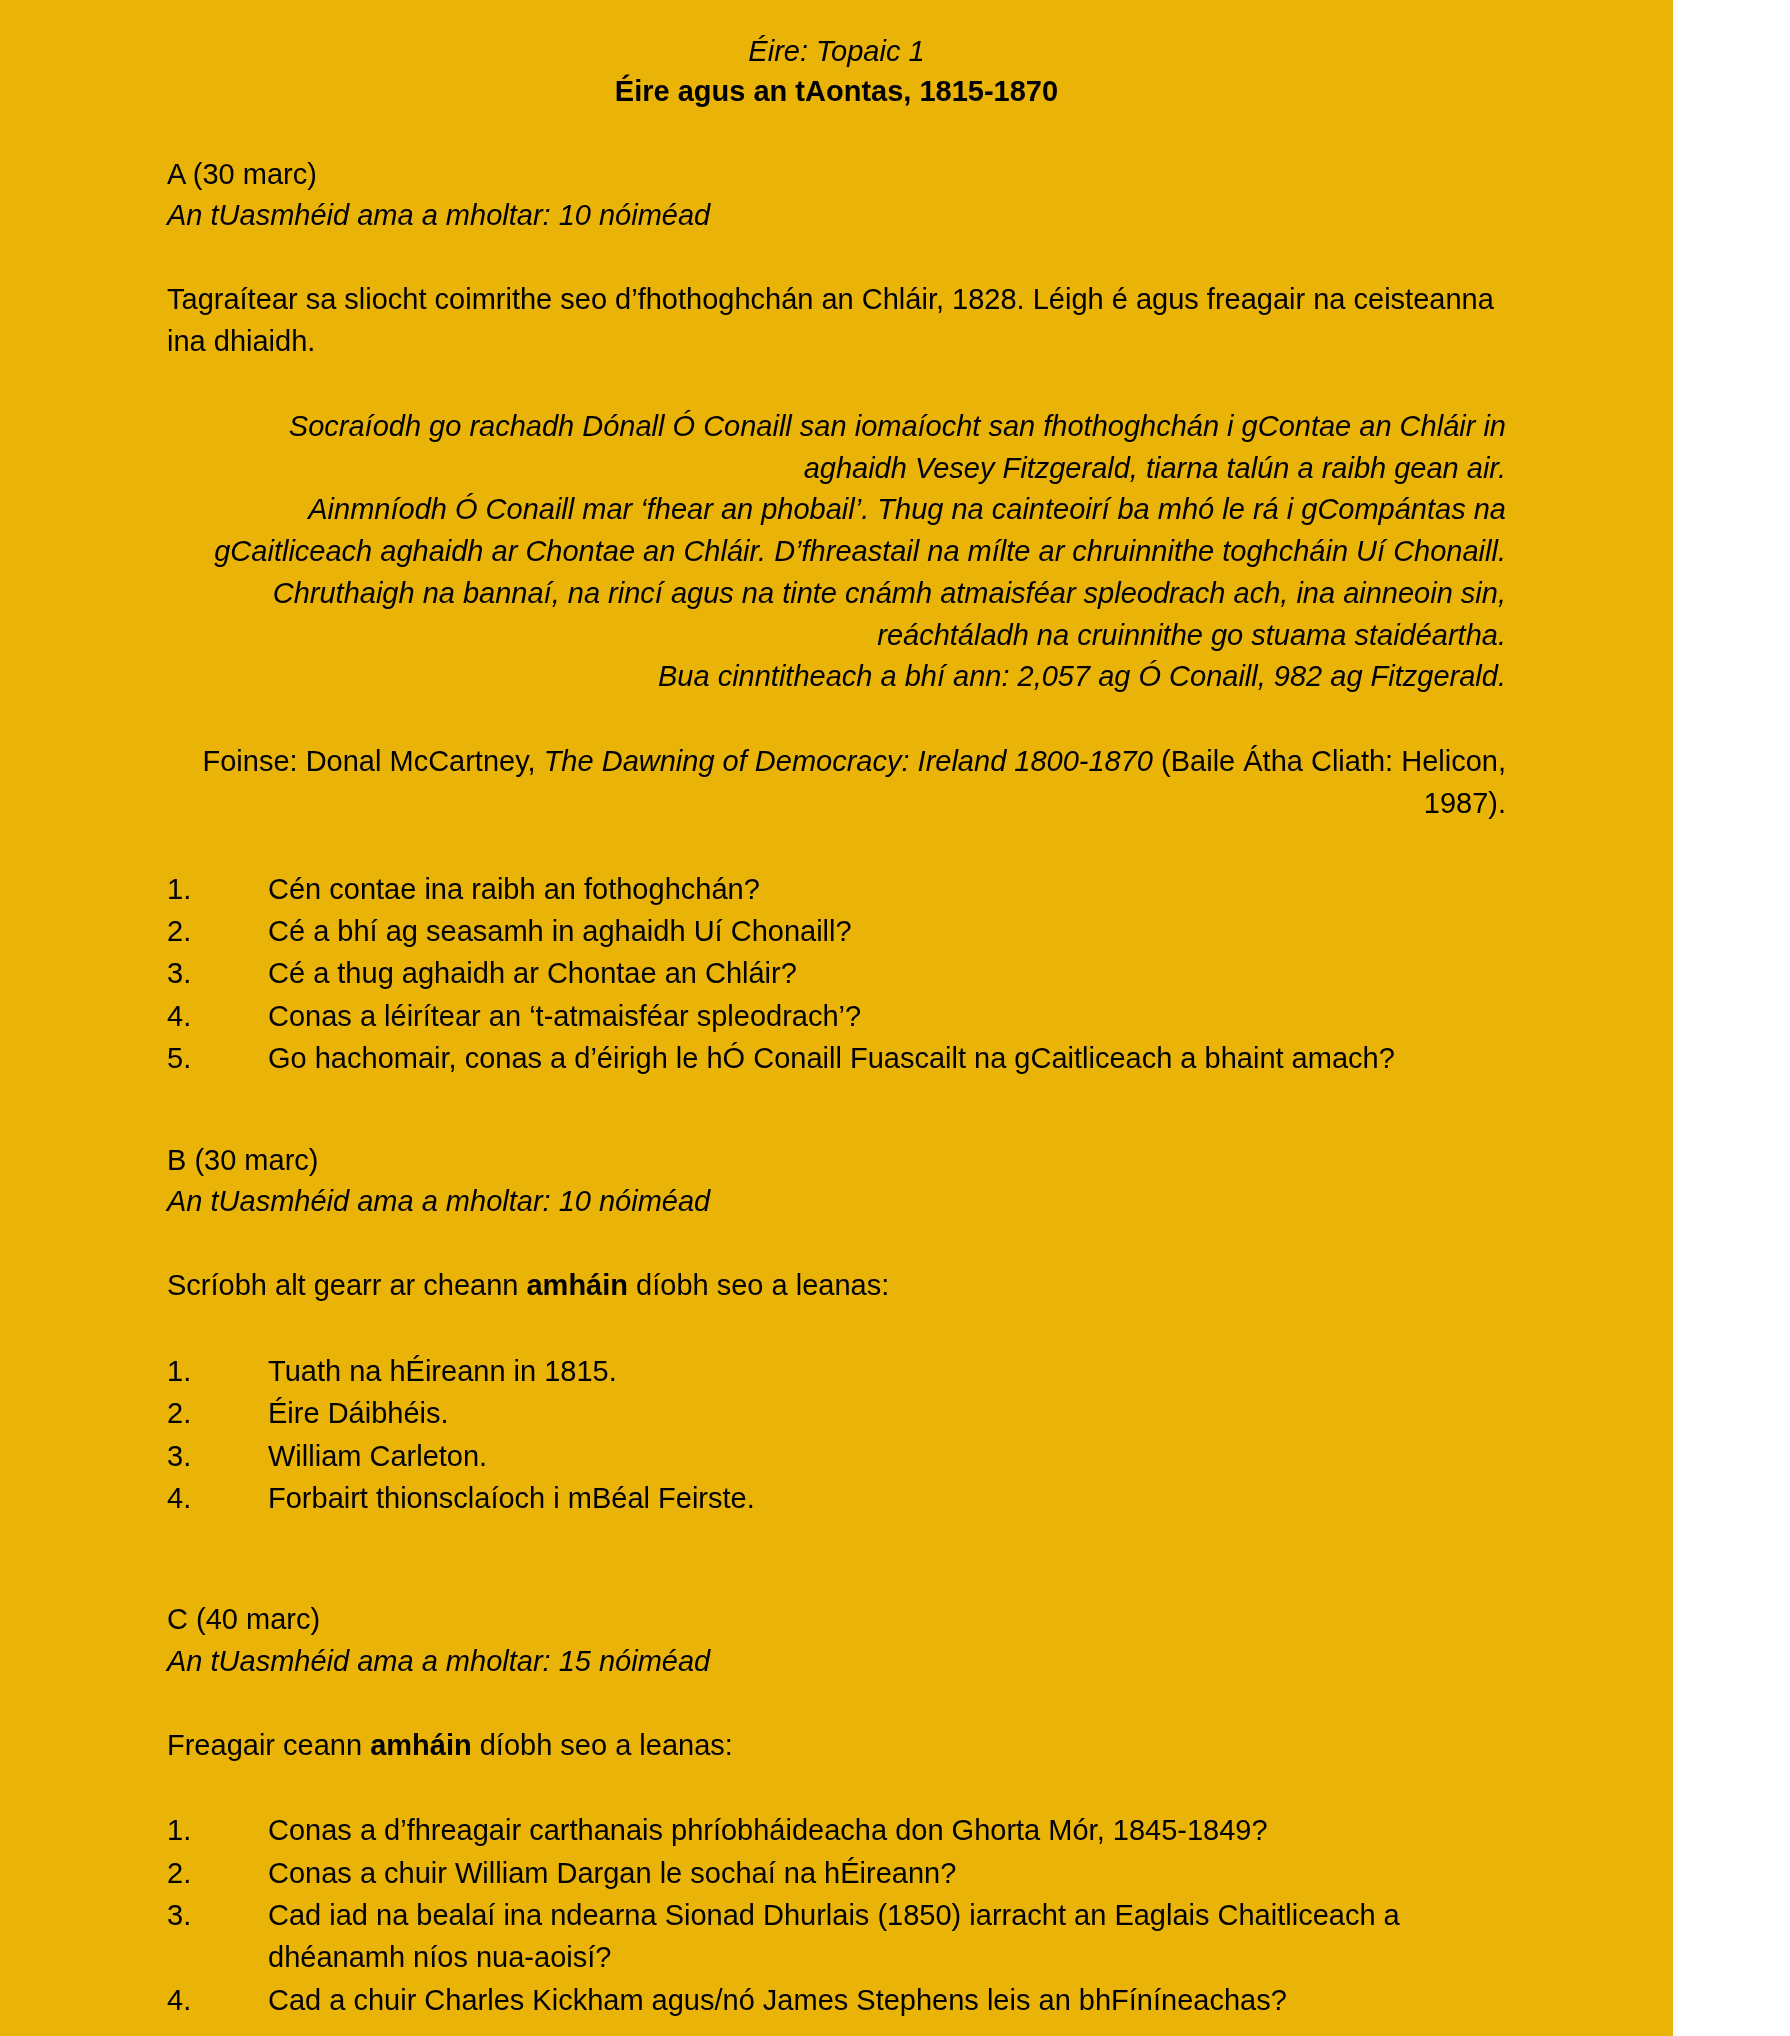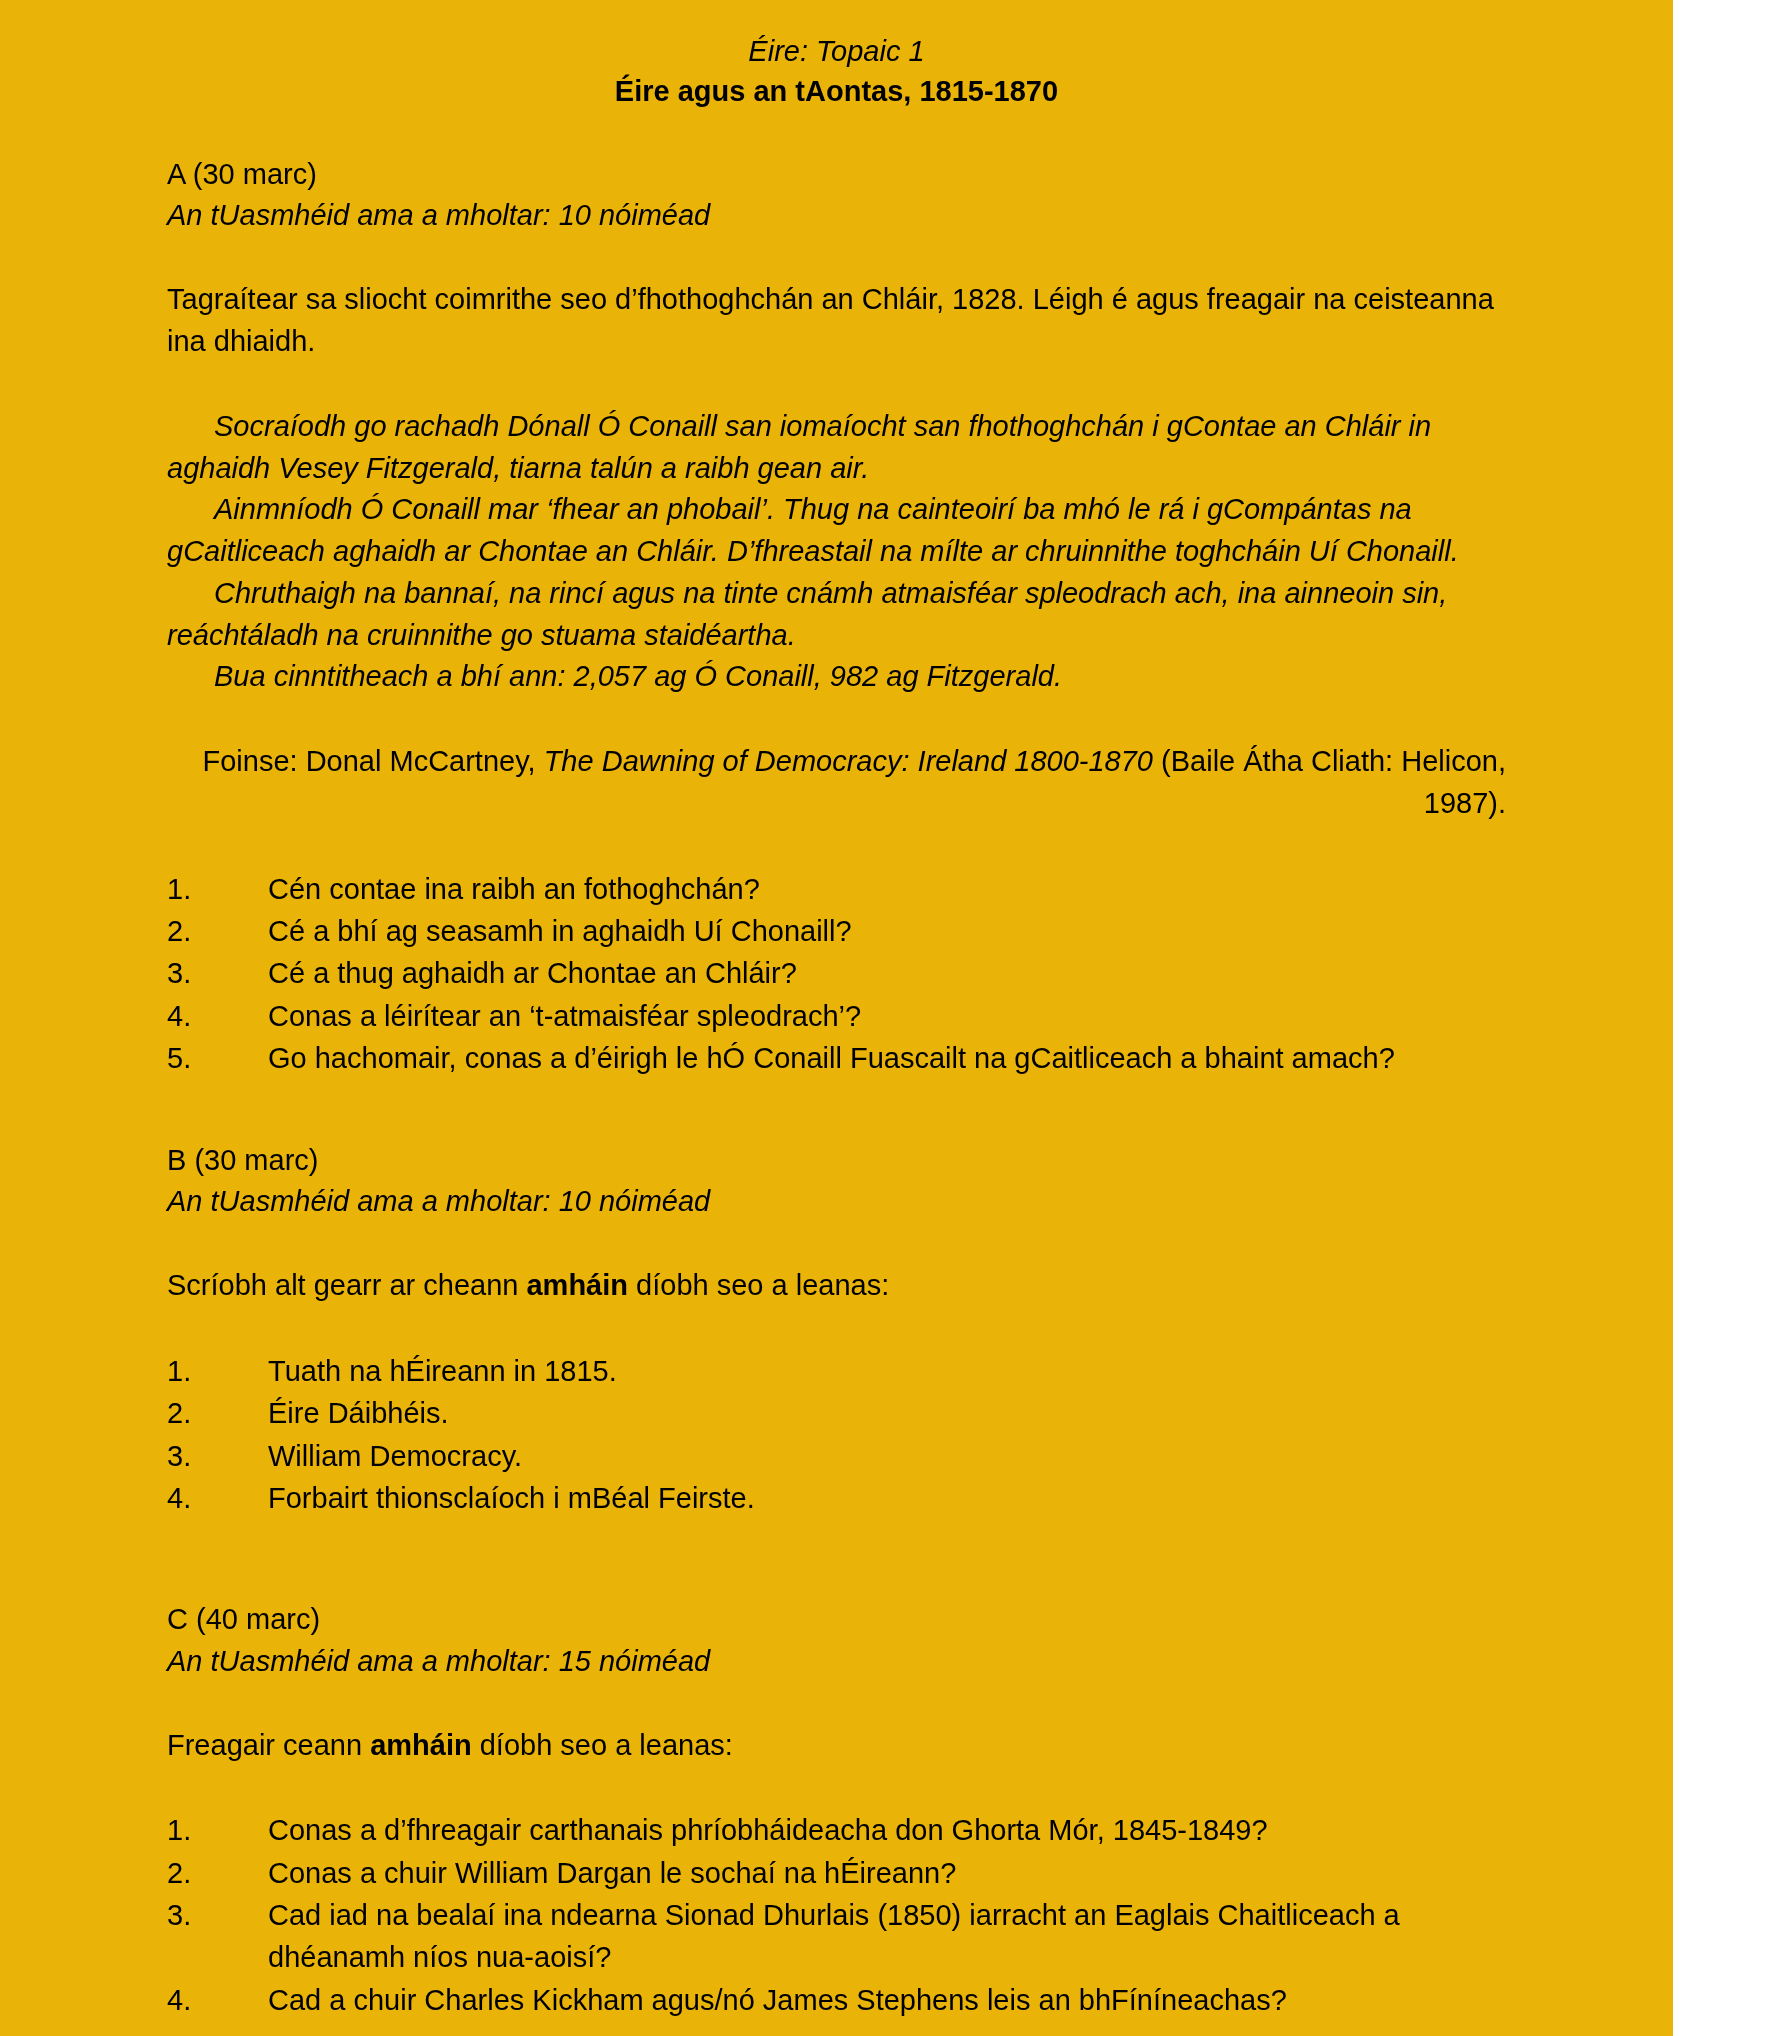--- a/index.html
+++ b/index.html
@@ -74,21 +74,21 @@
   
   .extract {
     margin: 0;
   }
   .extract p {
     font-size: 29px;
     font-style: italic;
     line-height: 1.44;
     margin: 0;
     text-indent: 47px;
-    text-align: left;
+    text-align: right;
   }
 
   .source-para {
     font-size: 29px;
     line-height: 1.44;
     margin: 0;
     text-align: right;
   }
 
   
@@ -198,21 +198,21 @@
     <li>
       <span class="q-num">1.</span>
       <span class="q-text">Tuath na hÉireann in 1815.</span>
     </li>
     <li>
       <span class="q-num">2.</span>
       <span class="q-text">Éire Dáibhéis.</span>
     </li>
     <li>
       <span class="q-num">3.</span>
-      <span class="q-text">William Democracy.</span>
+      <span class="q-text">William Carleton.</span>
     </li>
     <li>
       <span class="q-num">4.</span>
       <span class="q-text">Forbairt thionsclaíoch i mBéal Feirste.</span>
     </li>
   </ol>
 
   <div class="gap-1"></div>
   <div class="gap-3"></div>
 

